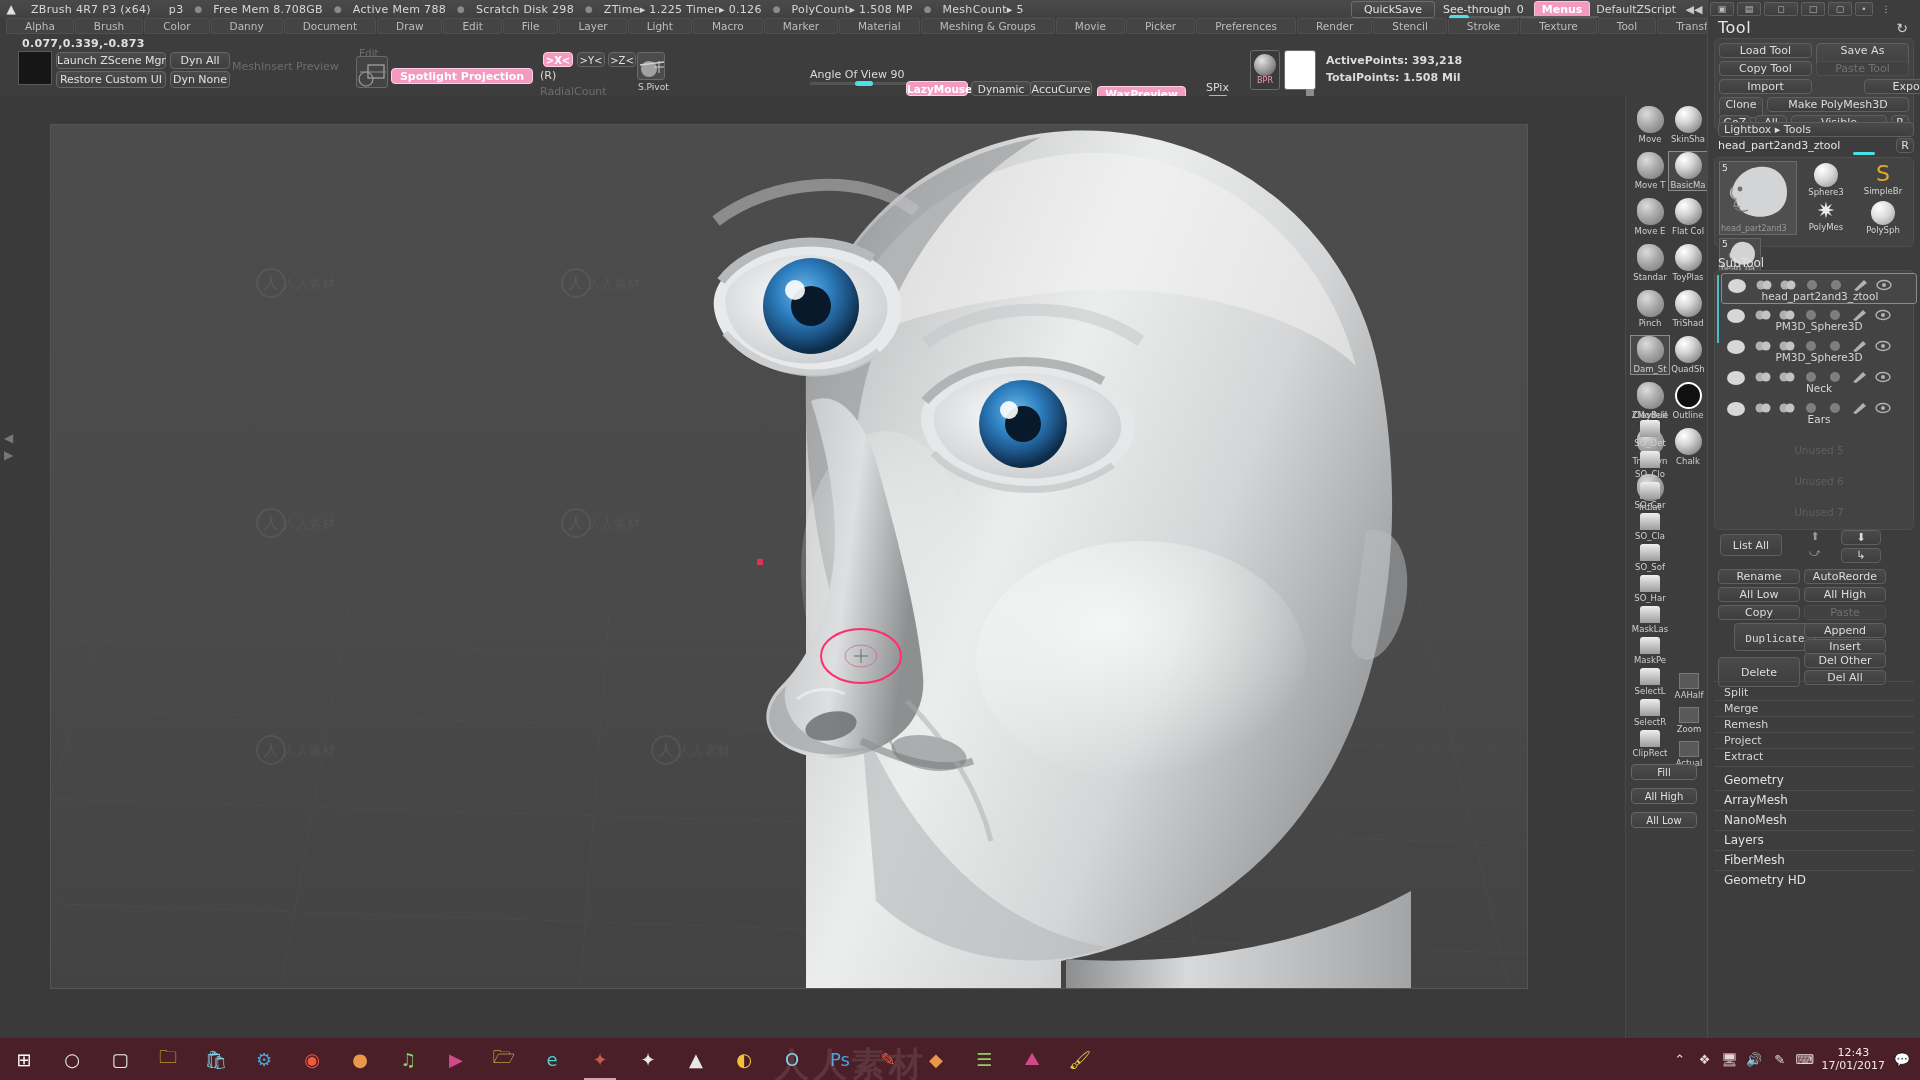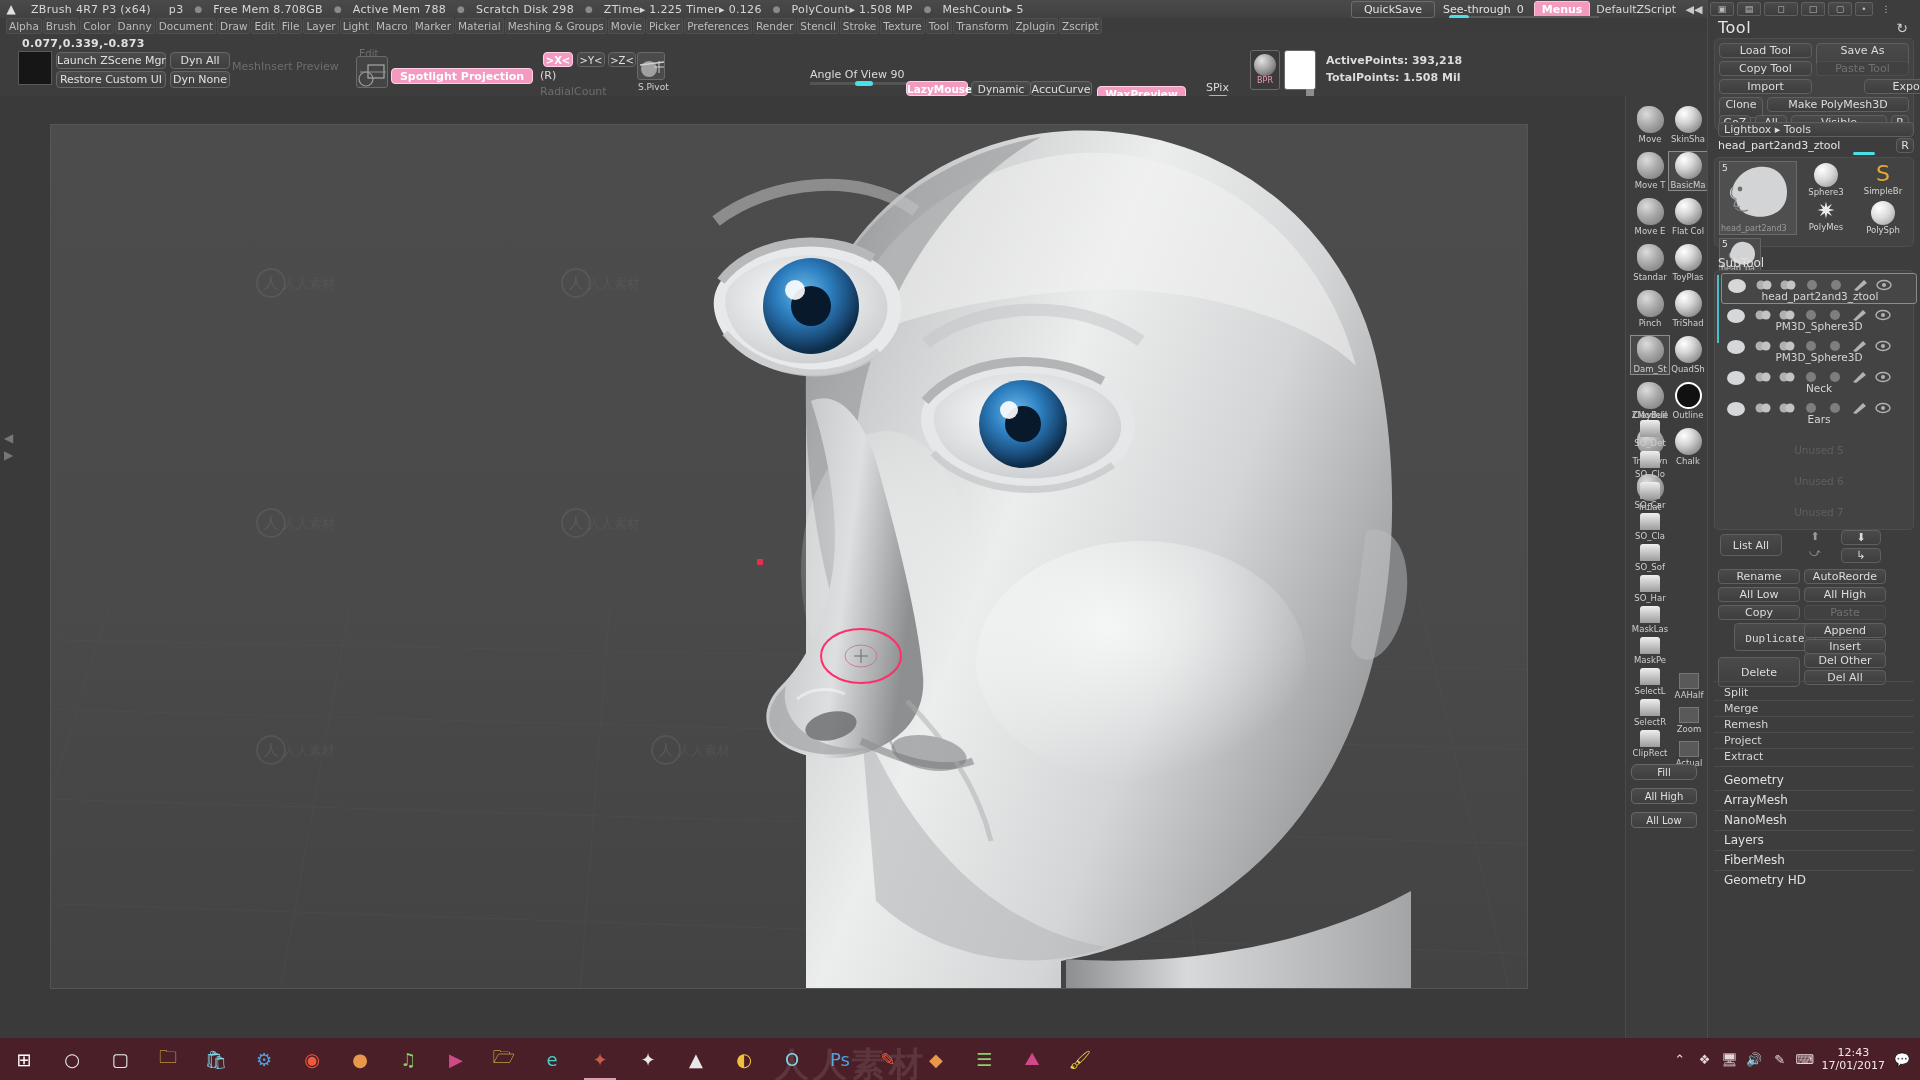--- a/index.html
+++ b/index.html
@@ -48,21 +48,21 @@
   .wbtn { width: 20px; height: 16px; display:flex; align-items:center; justify-content:center;
           color:#c9c9c9; font-size: 11px; }
 
   
   .menubar {
     position: absolute; top: 18px; left: 0; width: 1920px; height: 16px;
     background: #3c3c3c; display: flex; align-items: center; gap: 1px;
     padding-left: 6px; font-size: 10.5px; color: #bcbcbc;
   }
   .menubar .mi {
-    padding: 1px 2px; border-radius: 2px; background: #444; border: 1px solid #4f4f4f;
+    padding: 1px 18px; border-radius: 2px; background: #444; border: 1px solid #4f4f4f;
     line-height: 12px; white-space: nowrap;
   }
 
   
   .shelf {
     position: absolute; top: 34px; left: 0; width: 1920px; height: 62px;
     background: #3d3d3d;
   }
   .coord { position: absolute; left: 22px; top: 3px; font-size: 11px; color: #e0e0e0; font-weight: bold; letter-spacing: .3px;}
   .swatch-black { position: absolute; left: 18px; top: 17px; width: 34px; height: 34px; background: #161616; border: 1px solid #5a5a5a;}
@@ -593,21 +593,21 @@
         <div class="bsname">AAHalf</div>
       </div>
       <div class="bsitem" style="left: 44px; top: 611px;">
         <div style="width: 20px; height: 16px; margin: 0px auto; border: 1px solid rgb(119, 119, 119); background: rgb(89, 89, 89);"></div>
         <div class="bsname">Zoom</div>
       </div>
       <div class="bsitem" style="left: 44px; top: 645px;">
         <div style="width: 20px; height: 16px; margin: 0px auto; border: 1px solid rgb(119, 119, 119); background: rgb(89, 89, 89);"></div>
         <div class="bsname">Actual</div>
       </div>
-      <div class="btn" style="position: absolute; left: 5px; top: 668px; width: 66px; height: 16px; line-height: 16px; font-size: 10px; border-radius: 6px;">Fill</div>
+      <div class="btn" style="position: absolute; left: 5px; top: 668px; width: 66px; height: 16px; line-height: 16px; font-size: 10px;">Fill</div>
       <div class="btn" style="position: absolute; left: 5px; top: 692px; width: 66px; height: 16px; line-height: 16px; font-size: 10px;">All High</div>
       <div class="btn" style="position: absolute; left: 5px; top: 716px; width: 66px; height: 16px; line-height: 16px; font-size: 10px;">All Low</div>
     </div>
 
   <div class="rightpanel">
 
     <div class="rp-topicons">
       <span class="rp-ico">▣</span>
       <span class="rp-ico">▤</span>
       <span class="rp-ico" style="width:34px;">◻</span>

